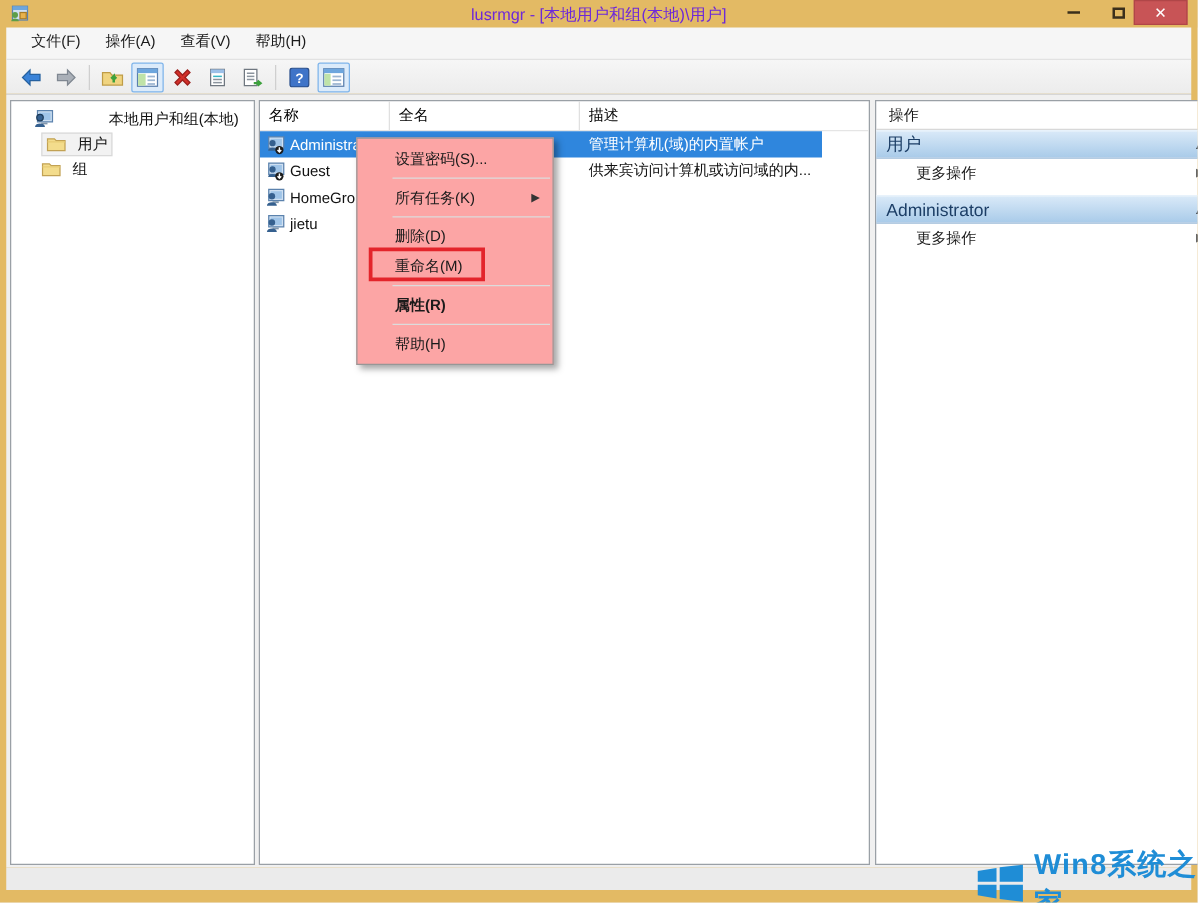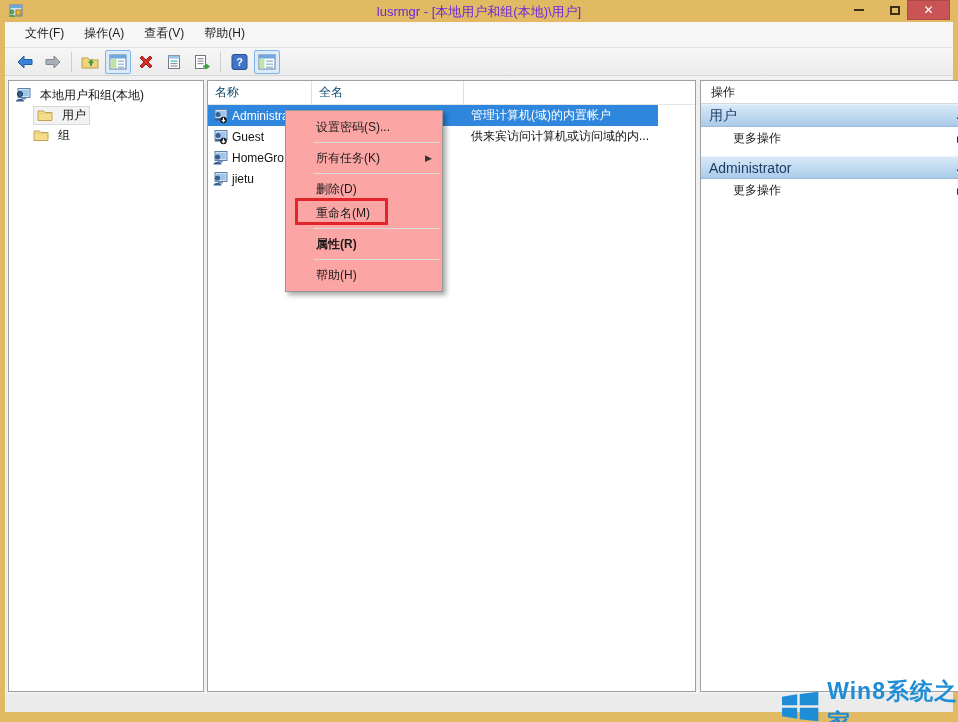--- a/index.html
+++ b/index.html
@@ -32,27 +32,27 @@
   .tb-btn.pressed { background:#dcebfa; border:1px solid #7eb4ea; border-radius:2px; }
   .tb-sep { width:1px; height:20px; background:#cfcfcf; margin:0 4px; }
   
   .main { position:absolute; left:5px; top:76px; width:948px; height:618px; background:#f0f0f0; }
   .panel { position:absolute; top:4px; height:612px; background:#fff; border:1px solid #9aa0a6; }
   .panel-left { left:3px; width:196px; }
   .panel-mid  { left:202px; width:489px; }
   .panel-right{ left:695px; width:275px; }
   
   .tree-row { display:flex; align-items:center; height:20px; }
-  .tree-root { padding-left:6px; margin-top:4px; }
+  .tree-root { padding-left:18px; margin-top:4px;gap:35px; }
   .tree-child { padding-left:24px; }
   .tree-label { margin-left:5px; white-space:nowrap; }
   .tree-sel { background:#f2f2f2; border:1px solid #d9d9d9; padding:0 3px; }
   
   .list-header { display:flex; height:24px; border-bottom:1px solid #e5e5e5; align-items:center; }
-  .lh-cell { padding-left:7px; height:100%; display:flex; align-items:center; border-right:1px solid #e0e0e0; color:#0c4a6e; }
+  .lh-cell { padding-left:7px; height:100%; display:flex; align-items:center; border-right:1px solid #e0e0e0; color:#000000; }
   .c-name { width:104px; } .c-full { width:152px; } .c-desc { flex:1; border-right:none; }
   .list-row { display:flex; align-items:center; height:21px; }
   .list-row.selected { background:linear-gradient(to right,#2f86dd 0,#2f86dd 450px,transparent 450px); color:#fff; }
   .cell { overflow:hidden; white-space:nowrap; }
   .cell.c-name { display:flex; align-items:center; padding-left:4px; }
   .cell.c-full { padding-left:7px; }
   .cell.c-desc { padding-left:7px; }
   .row-ico { width:16px; height:16px; margin-right:4px; flex:none; }
   
   .ctx-menu { position:absolute; left:285px; top:110px; width:158px; background:#fca5a5;
@@ -207,20 +207,21 @@
           <path d="M1,6.5 L15,6.5" stroke="#e7cb74"></path>
         </svg>
       <span class="tree-label">组</span>
     </div>
   </div>
 
   <div class="panel panel-mid">
     <div class="list-header">
       <div class="lh-cell c-name">名称</div>
       <div class="lh-cell c-full">全名</div>
+      <div class="lh-cell c-desc">描述</div>
     </div>
 
     <div class="list-row selected">
       <div class="cell c-name">
         <svg class="row-ico" viewBox="0 0 16 16">
             <rect x="3" y="1.5" width="12" height="9" fill="#cfe0f2" stroke="#5b82ad"></rect>
             <rect x="4.5" y="3" width="9" height="6" fill="#9fc4e8"></rect>
             <circle cx="6" cy="6.5" r="2.5" fill="#35608f"></circle>
             <path d="M2.5,12.5 C2.5,9.5 9.5,9.5 9.5,12.5 Z" fill="#35608f"></path>
             <circle cx="11.5" cy="12" r="3.3" fill="#1c1c1c"></circle>

